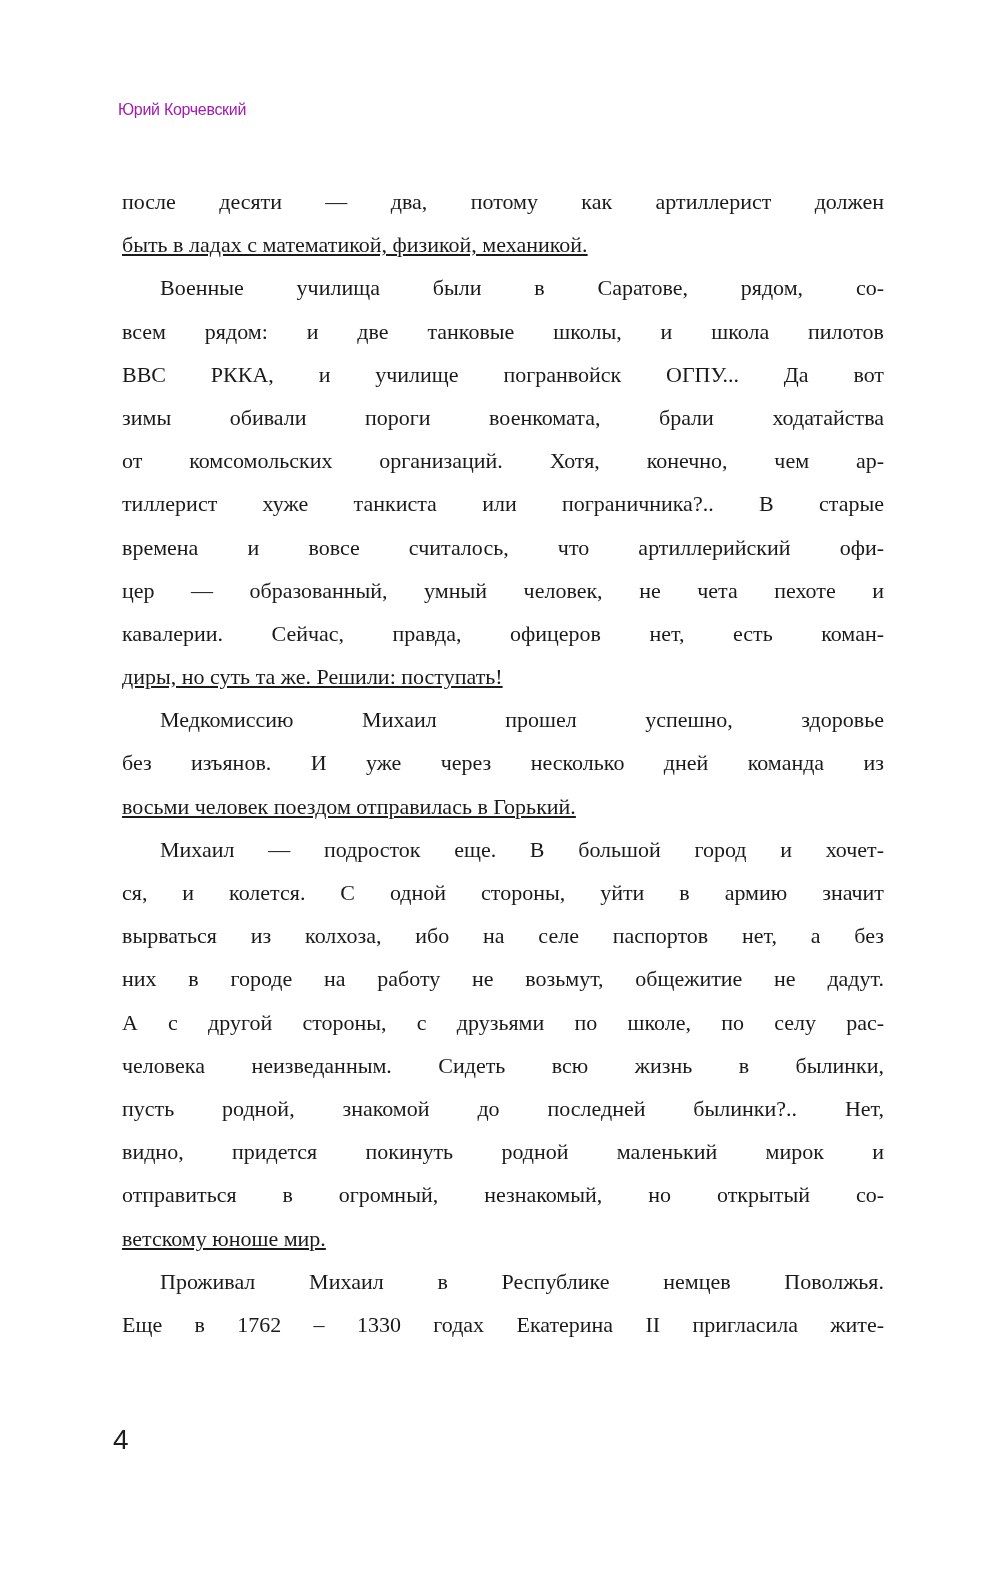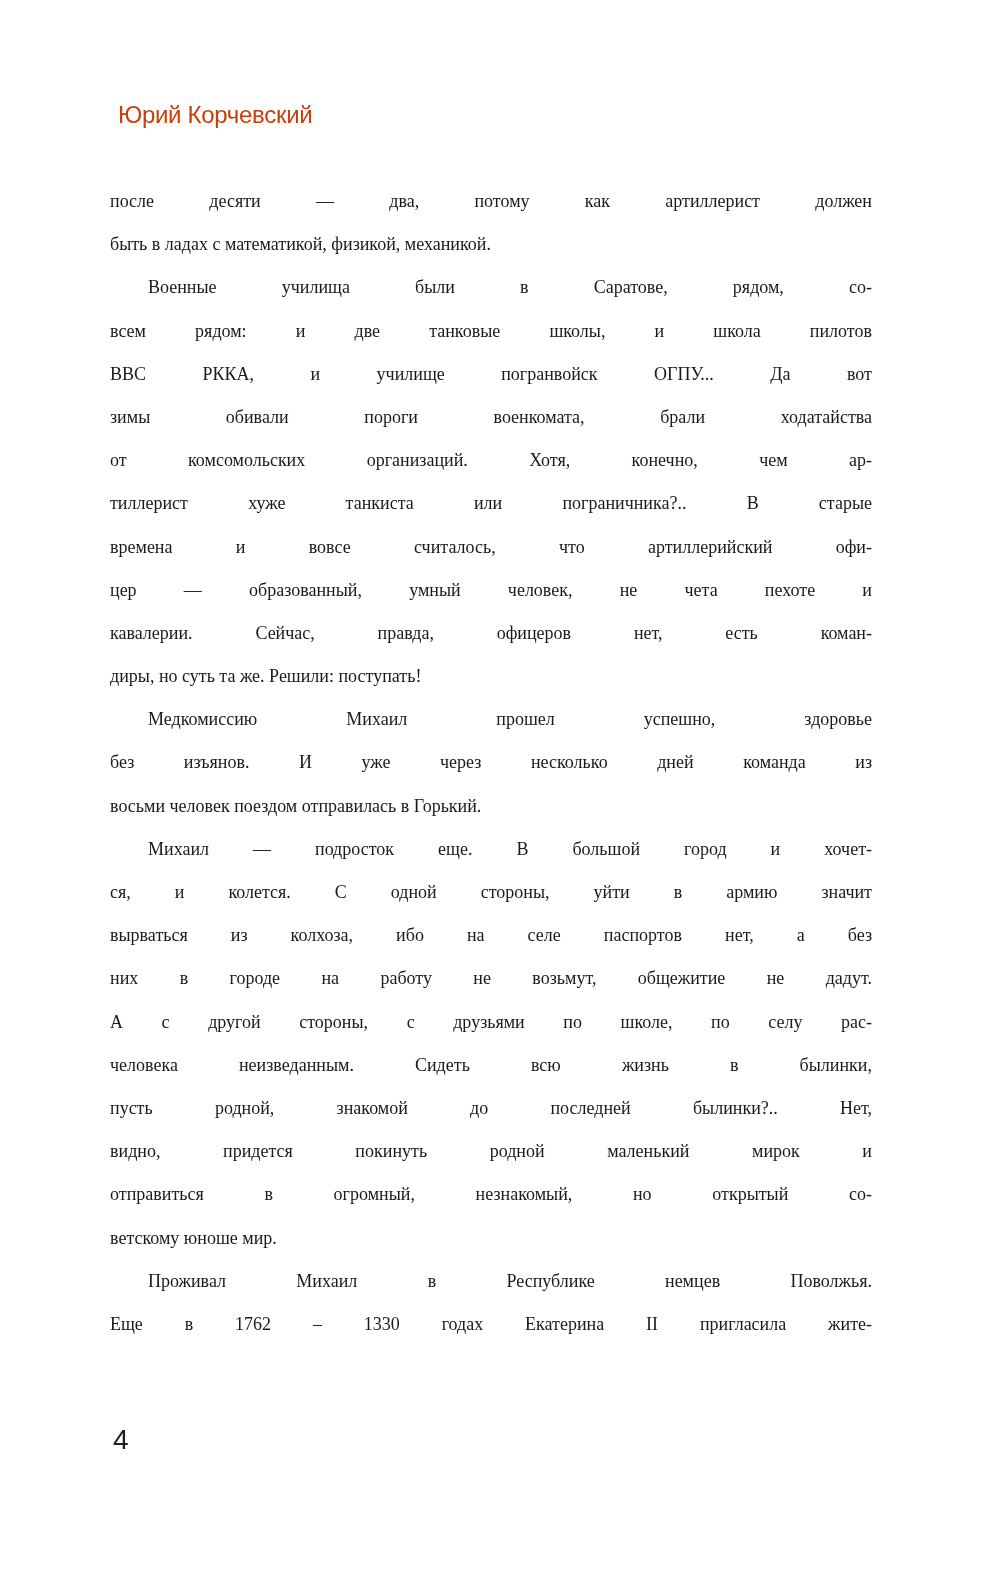--- a/index.html
+++ b/index.html
@@ -12,44 +12,45 @@
       height: 1580px;
       position: relative;
       overflow: hidden;
       color: #1a1a1a;
     }
     .running-header {
       position: absolute;
       left: 118px;
       top: 101px;
       font-family: "Liberation Sans", "DejaVu Sans", sans-serif;
-      font-size: 24px;
+      font-size: 16px;
       letter-spacing: -0.3px;
-      color: #c2410c;
+      color: #a21caf;
       white-space: nowrap;
       text-align: right;
     }
     .body-text {
       position: absolute;
-      left: 110px;
+      left: 122px;
       top: 180px;
       width: 762px;
       font-family: "Liberation Serif", "DejaVu Serif", serif;
-      font-size: 18px;
+      font-size: 22px;
       color: #1a1a1a;
     }
     .line {
       height: 43.2px;
       line-height: 43.2px;
       white-space: nowrap;
       text-align: justify;
       text-align-last: justify;
     }
     .line.last {
       text-align-last: left;
+      text-decoration: underline;
     }
     .line.indent {
       padding-left: 38px;
     }
     .page-number {
       position: absolute;
       left: 113px;
       top: 1424px;
       font-family: "Liberation Sans", "DejaVu Sans", sans-serif;
       font-size: 28px;

